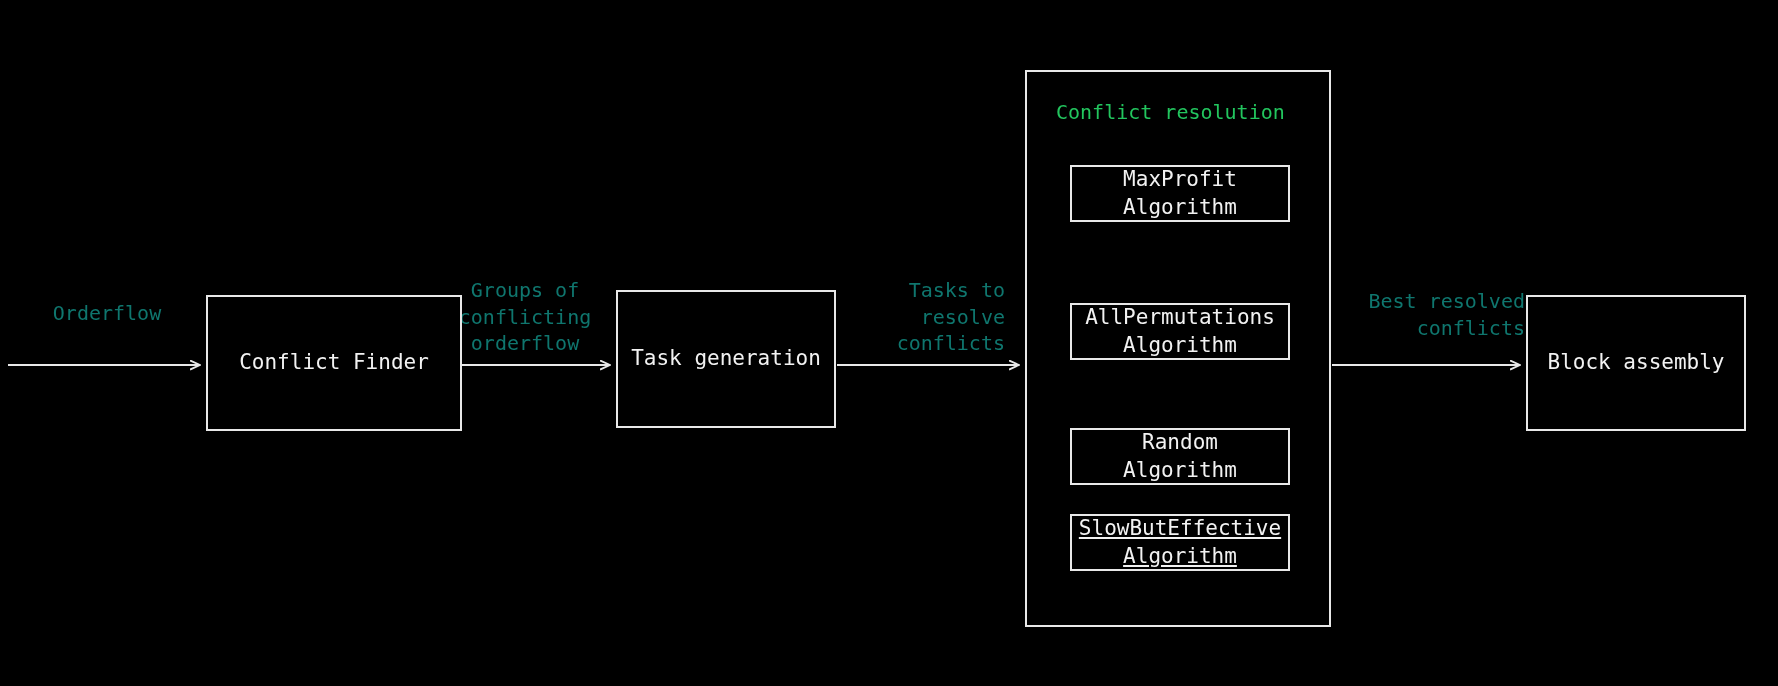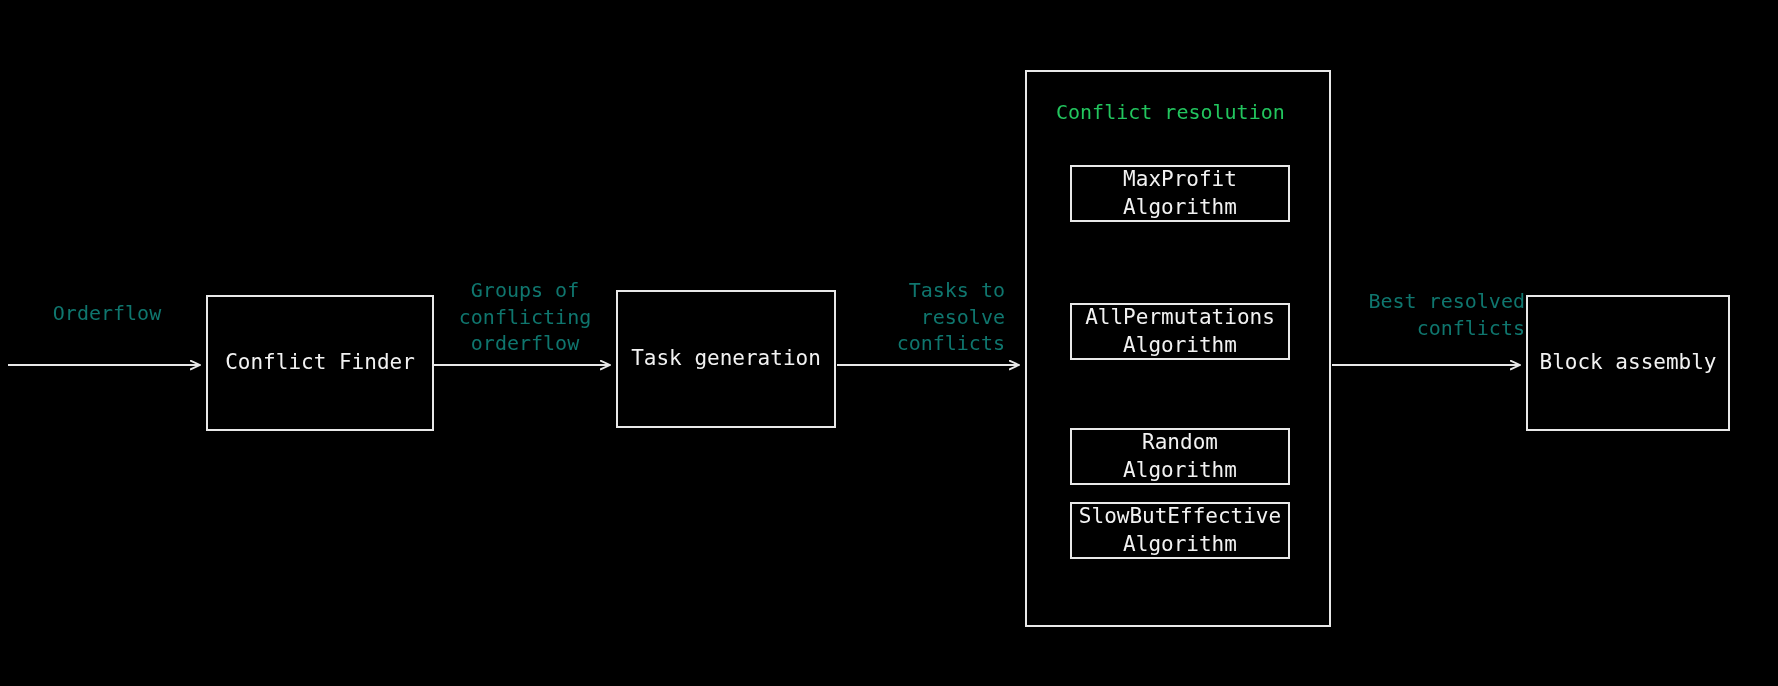--- a/index.html
+++ b/index.html
@@ -34,30 +34,30 @@
     color: #f2f2f2;
     white-space: pre;
     line-height: 1.32;
   }
   .node-label {
     display: block;
     white-space: pre;
   }
   
   #node-conflict-finder {
-    left: 206px;  top: 295px;  width: 228px; height: 136px;
+    left: 206px;  top: 295px;  width: 256px; height: 136px;
     font-size: 21px;
   }
   #node-task-generation {
     left: 616px;  top: 290px;  width: 220px; height: 138px;
     font-size: 21px;
     justify-content: center;
   }
   #node-block-assembly {
-    left: 1526px; top: 295px;  width: 204px; height: 136px;
+    left: 1526px; top: 295px;  width: 220px; height: 136px;
     font-size: 21px;
   }
   
   #group-conflict-resolution {
     position: absolute;
     left: 1025px; top: 70px; width: 306px; height: 557px;
     box-sizing: border-box;
     border: 2px solid #e8e8e8;
     background: #000000;
   }
@@ -82,21 +82,21 @@
     justify-content: center;
     text-align: center;
     font-size: 21px;
     color: #f2f2f2;
     line-height: 1.3;
     white-space: pre;
   }
   #algo-0 { top: 93px; }
   #algo-1 { top: 231px; }
   #algo-2 { top: 334px; margin-top: 22px; }
-  #algo-3 { top: 430px; }
+  #algo-3 { top: 442px; text-decoration: underline; }
 
   
   .edge-label {
     position: absolute;
     font-size: 20px;
     color: #0f766e;
     text-align: center;
     white-space: pre;
     line-height: 1.33;
   }

